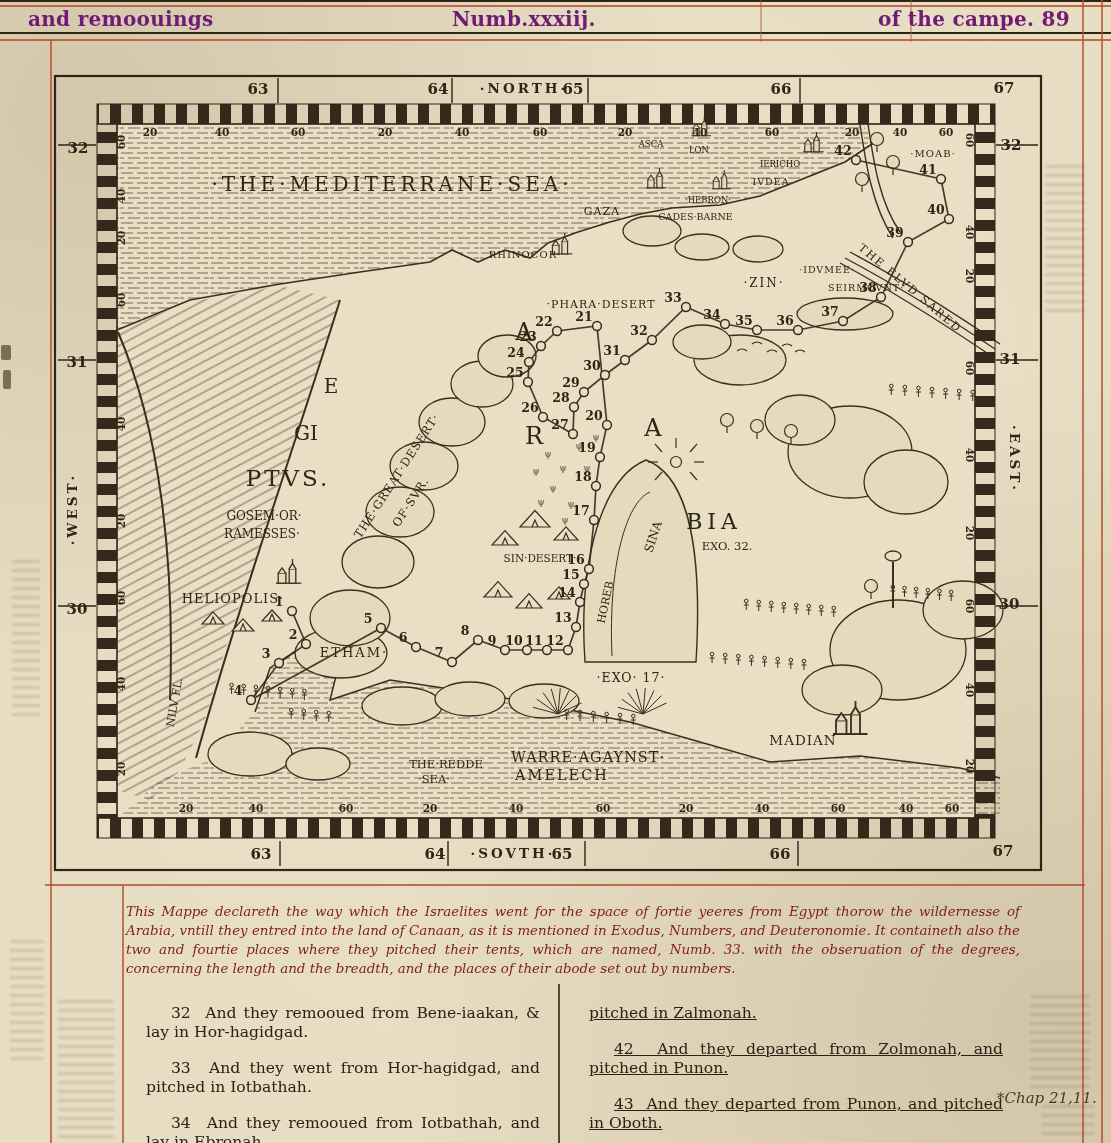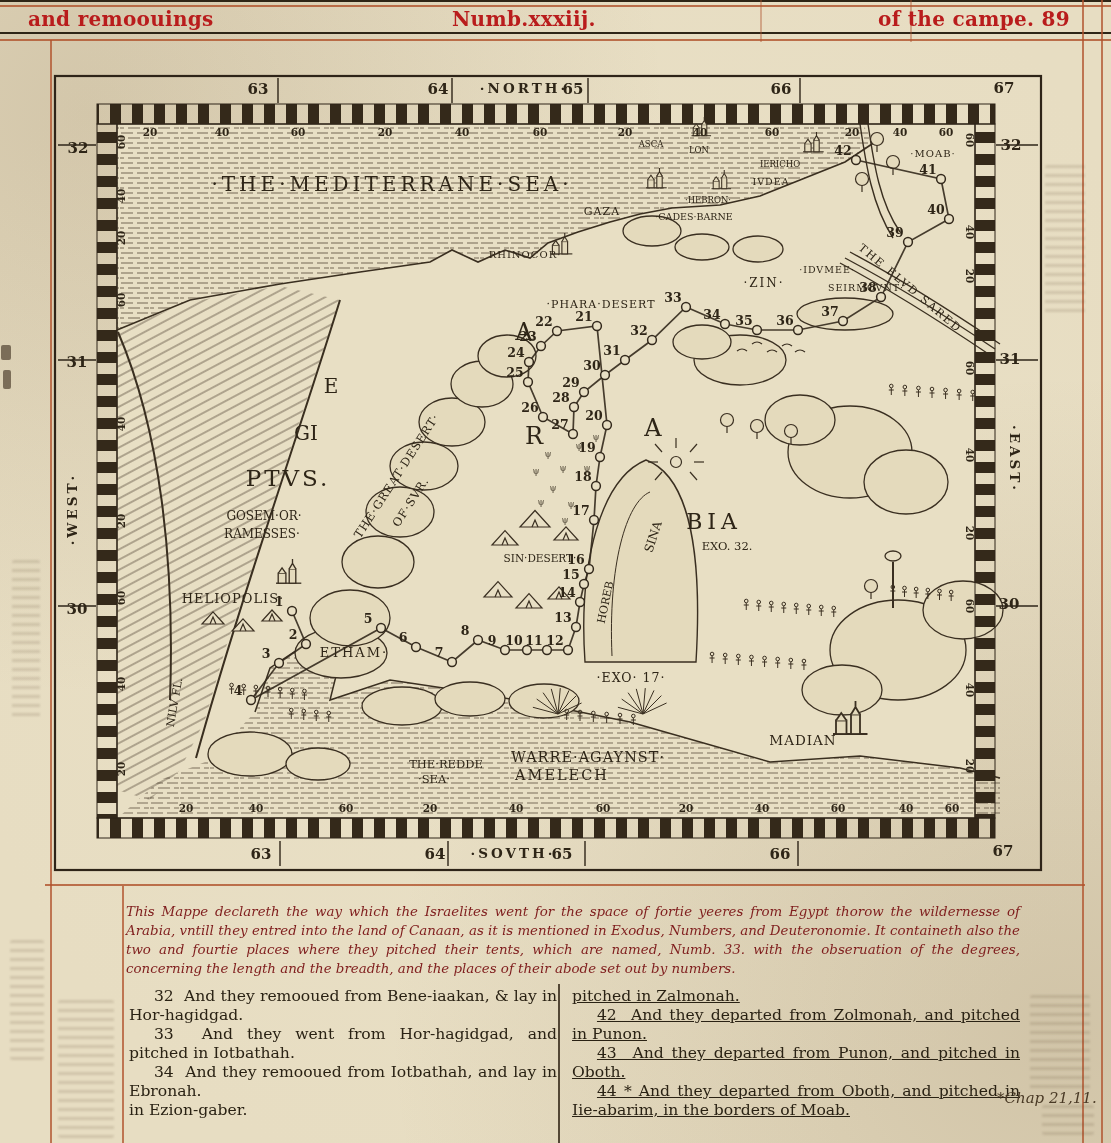--- a/index.html
+++ b/index.html
@@ -5,32 +5,32 @@
   :root{
     --paper:#e7ddc2; --paper2:#e9e0c6; --ink:#2c2316; --mapink:#3a2f20; --red:#b0522c;
   }
   html,body{margin:0;padding:0;}
   body{width:1111px;height:1143px;position:relative;overflow:hidden;
     background:
       radial-gradient(ellipse at 8% 10%, rgba(120,95,60,.18), transparent 40%),
       radial-gradient(ellipse at 96% 90%, rgba(120,95,60,.20), transparent 45%),
       radial-gradient(ellipse at 50% 45%, var(--paper2), var(--paper) 80%);
     font-family:"DejaVu Serif", serif; color:var(--ink);}
-  .hdr-text{position:absolute;top:7px;font-size:20px;font-weight:700;letter-spacing:.3px;color:#b91c1c;}
+  .hdr-text{position:absolute;top:7px;font-size:20px;font-weight:700;letter-spacing:.3px;color:#701a75;}
   .rule{position:absolute;left:0;width:1111px;}
   .rule-dark{background:#2e2516;height:2px;}
   .rule-red{background:var(--red);opacity:.8;height:1.6px;}
   .vred{position:absolute;width:1.6px;background:var(--red);opacity:.75;}
   .vdark{position:absolute;width:1.8px;background:#3a2e1d;opacity:.85;}
   #map-fig{position:absolute;left:0;top:0;pointer-events:none;}
   #map-fig text{font-family:"DejaVu Serif",serif;fill:#2e2517;}
   .caption{position:absolute;left:126px;top:902px;width:894px;margin:0;
     font-style:italic;font-size:13.4px;line-height:1.42;text-align:justify;color:#7f1d1d;}
   .col{position:absolute;top:987px;font-size:15.6px;line-height:1.22;text-align:justify;color:#2a2214;}
-  .col p{margin:0;text-indent:1.6em;}
+  .col p{margin:17px;text-indent:1.6em;}
   .col p.cont{text-indent:0;}
   #col-left{left:129px;width:428px;}
   #col-right{left:572px;width:448px;text-decoration:underline;}
   .margin-note{position:absolute;left:997px;top:1089px;font-style:italic;font-size:15px;color:#4a3a26;}
   .smudge{position:absolute;background:repeating-linear-gradient(180deg,rgba(92,72,48,.16) 0 3px,transparent 3px 9px);filter:blur(1.1px);border-radius:3px;}
   .blot{position:absolute;background:#463826;opacity:.65;border-radius:2px;}
 </style>
 </head>
 <body>
 

